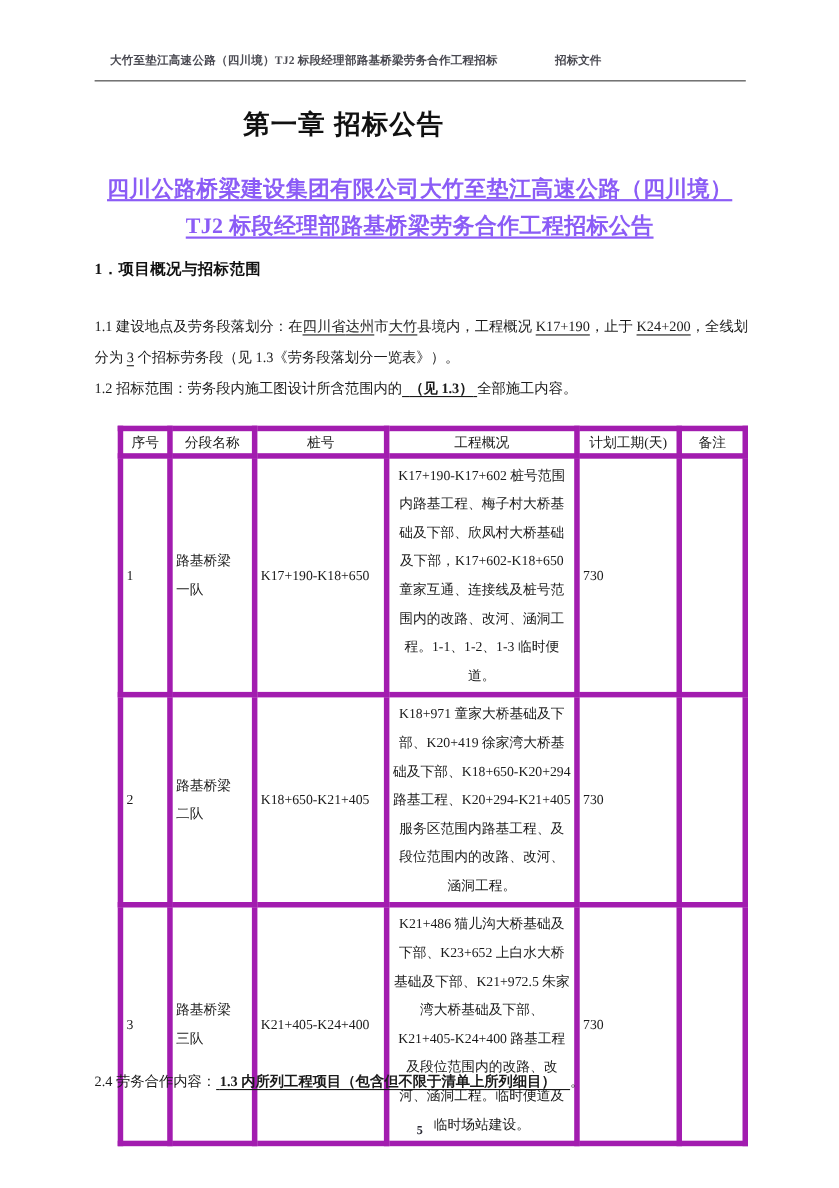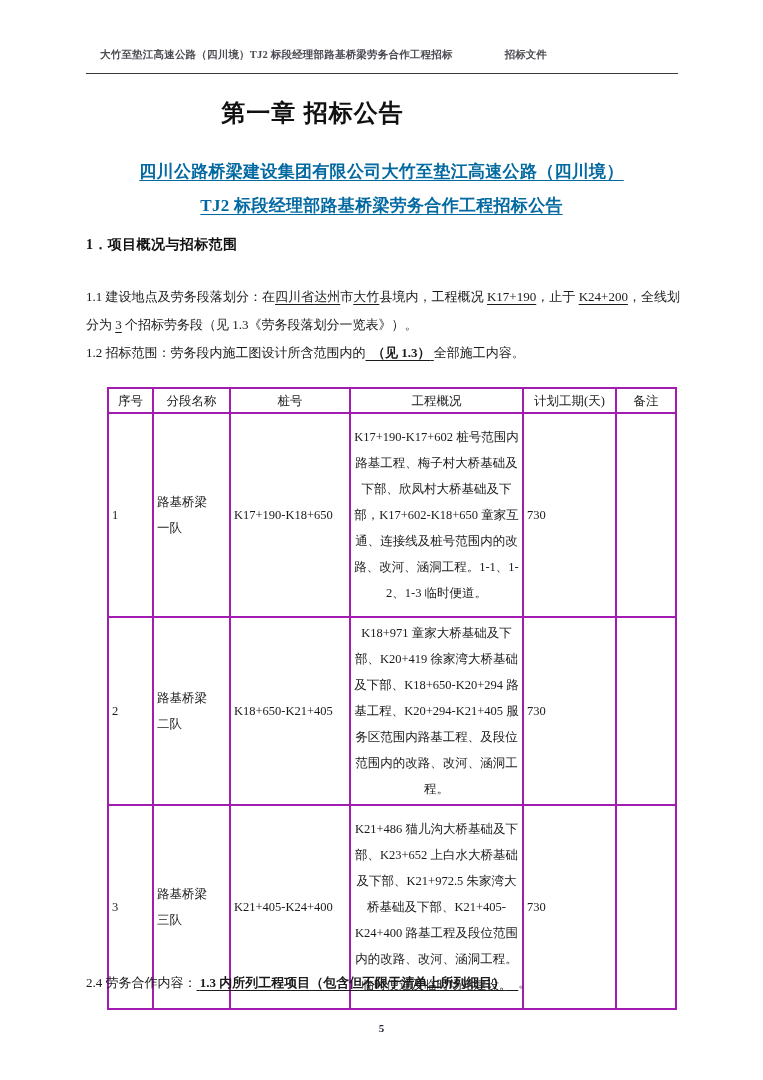--- a/index.html
+++ b/index.html
@@ -70,23 +70,23 @@
   
   .ann-title {
     position: absolute;
     top: 155px;
     left: 0;
     width: 763px;
     text-align: center;
   }
   .ann-title .line {
     display: block;
-    font-size: 17px;
-    font-weight: bold;
-    color: #0369a1;
+    font-size: 20px;
+    font-weight: bold;
+    color: #8b5cf6;
     line-height: 34px;
     letter-spacing: 0.3px;
   }
   .ann-title .line .u {
     text-decoration: underline;
     text-underline-offset: 3px;
   }
 
   
   .sec-heading {
@@ -120,21 +120,21 @@
   
   .lot-table {
     position: absolute;
     left: 107px;
     top: 387px;
     width: 568px;
     border-collapse: collapse;
     table-layout: fixed;
   }
   .lot-table td, .lot-table th {
-    border: 2px solid #a21caf;
+    border: 5px solid #a21caf;
     padding: 2px 3px;
     font-size: 12.5px;
     color: #1a1a1a;
     vertical-align: middle;
     font-weight: normal;
     line-height: 26px;
   }
   .lot-table thead th {
     height: 25px;
     line-height: 20px;

